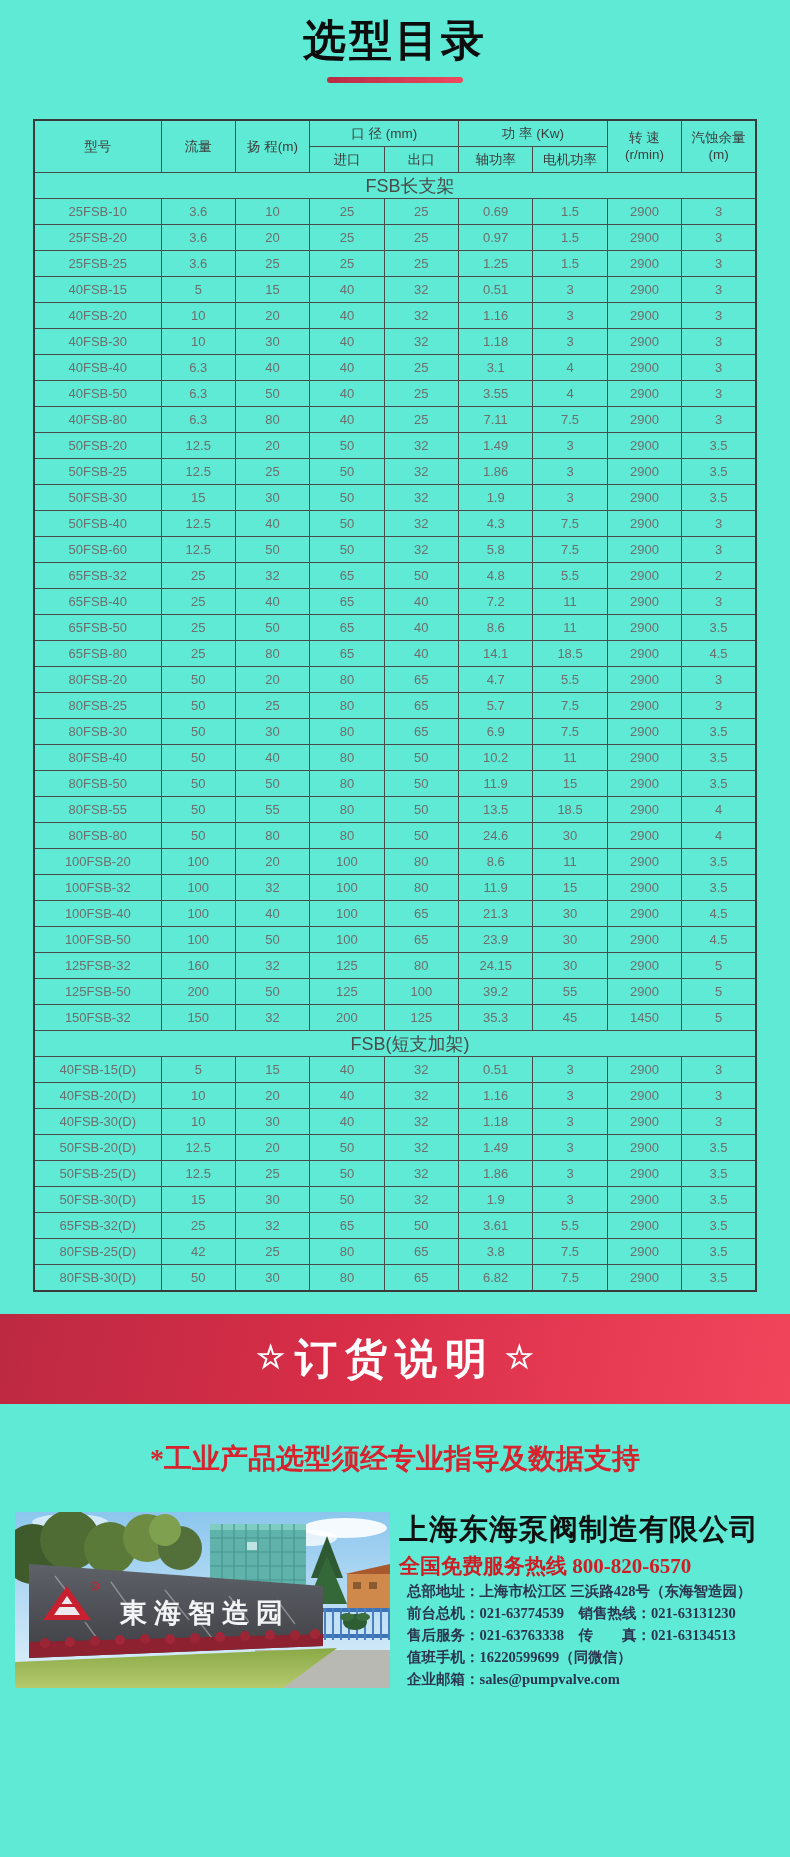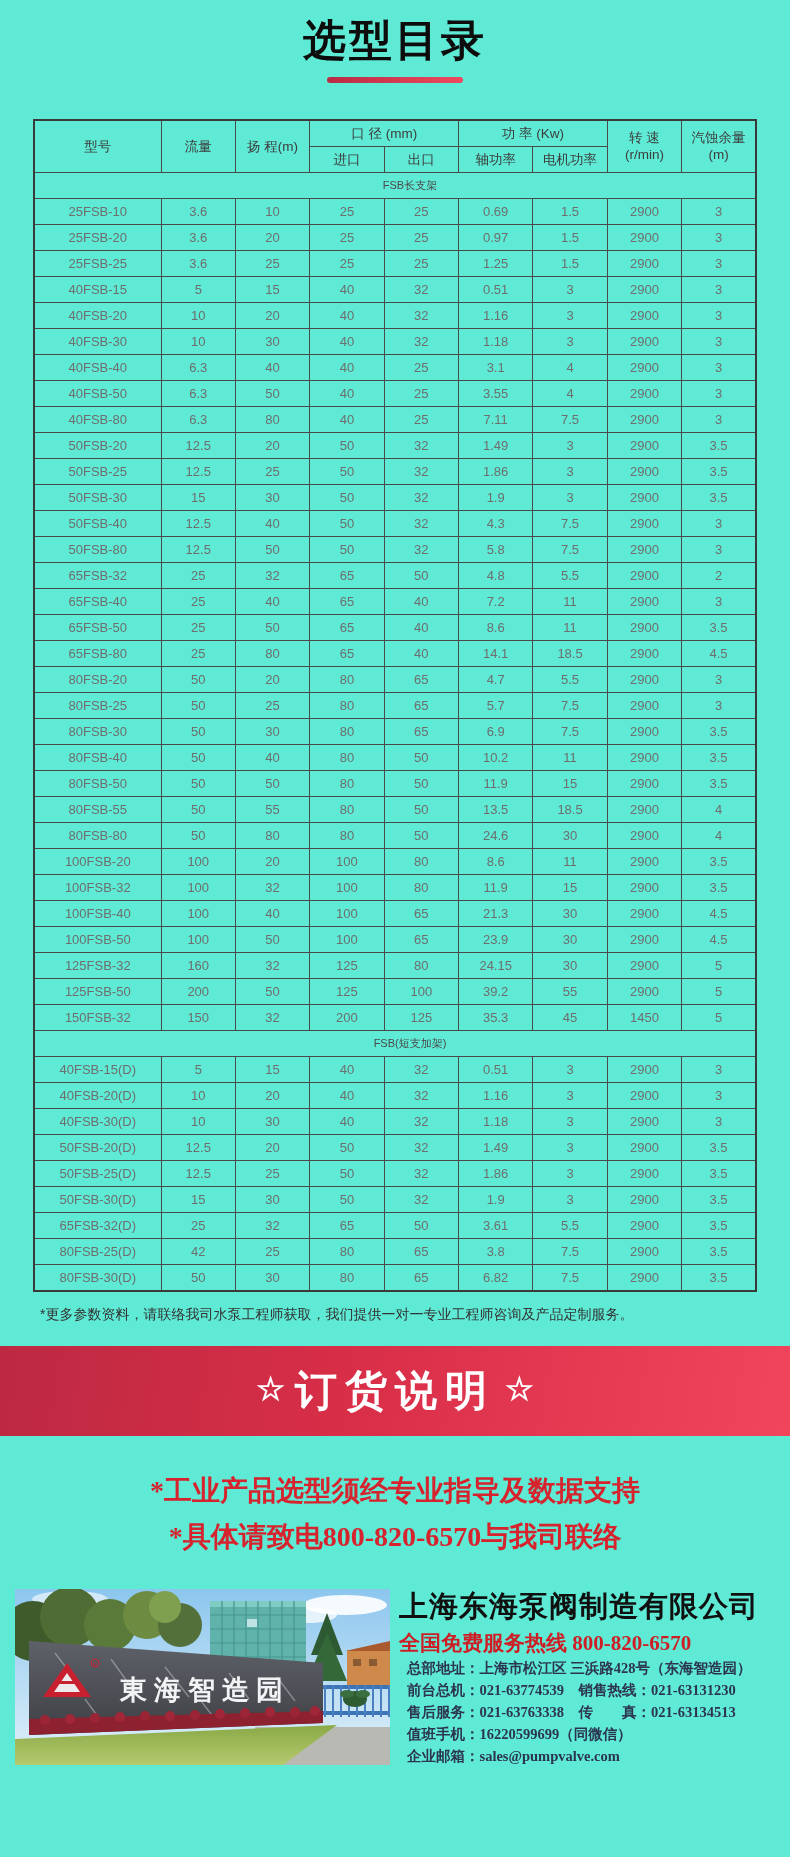--- a/index.html
+++ b/index.html
@@ -26,21 +26,21 @@
     border:2px solid #3a3a3a;
   }
   .spec-table td, .spec-table th {
     border:1px solid #4a4a4a; height:25px; padding:0 2px;
     text-align:center; vertical-align:middle;
     font-size:13px; font-weight:normal; color:#6e6e6e;
     white-space:nowrap; overflow:hidden;
   }
   .spec-table th { color:#3d3d3d; font-size:13.5px; }
   .spec-table th.twoline { line-height:1.25; }
-  .spec-table td.section-cell { color:#4a4a4a; font-size:11px; height:25px;padding-left:32px; }
+  .spec-table td.section-cell { color:#4a4a4a; font-size:18px; height:25px;padding-left:32px; }
 
   .footnote { margin:14px 0 0 40px; font-size:14px; color:#333333; }
 
   
   .order-banner {
     margin-top:22px; height:90px; width:790px;
     background:linear-gradient(100deg,#bd2942 0%,#d92e48 45%,#f1455c 100%);
     display:flex; align-items:center; justify-content:center;
   }
   .banner-title {
@@ -262,21 +262,21 @@
           <td>12.5</td>
           <td>40</td>
           <td>50</td>
           <td>32</td>
           <td>4.3</td>
           <td>7.5</td>
           <td>2900</td>
           <td>3</td>
         </tr>
         <tr>
-          <td>50FSB-80</td>
+          <td>50FSB-60</td>
           <td>12.5</td>
           <td>50</td>
           <td>50</td>
           <td>32</td>
           <td>5.8</td>
           <td>7.5</td>
           <td>2900</td>
           <td>3</td>
         </tr>
         <tr>
@@ -575,33 +575,31 @@
           <td>80</td>
           <td>65</td>
           <td>6.82</td>
           <td>7.5</td>
           <td>2900</td>
           <td>3.5</td>
         </tr>
       </tbody>
   </table>
 
-  <div class="footnote">*更多参数资料，请联络我司水泵工程师获取，我们提供一对一专业工程师咨询及产品定制服务。</div>
 
   <div class="order-banner">
     <div class="banner-title">
       <span class="banner-star">☆</span>
       <span>订货说明</span>
       <span class="banner-star">☆</span>
     </div>
   </div>
 
   <div class="notice">
     <div class="notice-line">*工业产品选型须经专业指导及数据支持</div>
-    <div class="notice-line">*具体请致电800-820-6570与我司联络</div>
   </div>
 
   <div class="company-section">
 
     <svg class="company-photo" viewBox="0 0 375 176" xmlns="http://www.w3.org/2000/svg">
       <defs>
         <linearGradient id="sky" x1="0" y1="0" x2="0" y2="1">
           <stop offset="0" stop-color="#8cc6ee"></stop>
             <stop offset="1" stop-color="#e2f1fa"></stop>
         </linearGradient>

